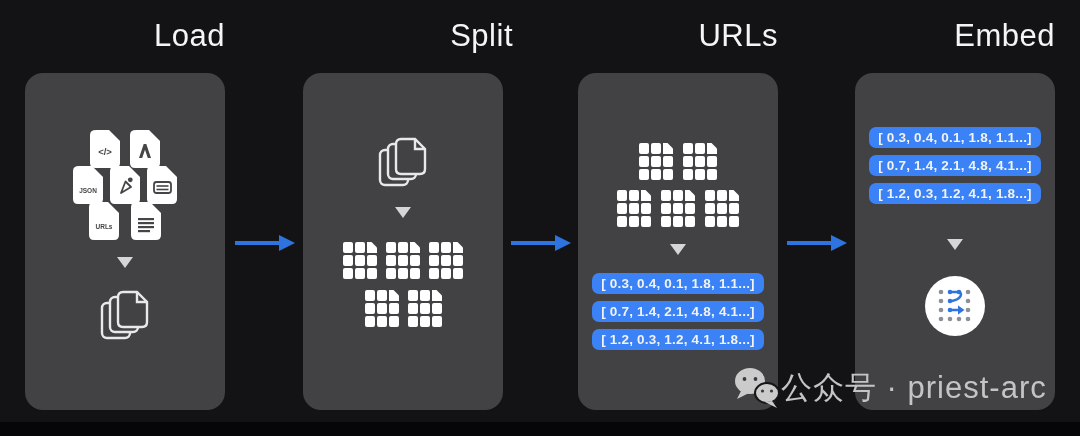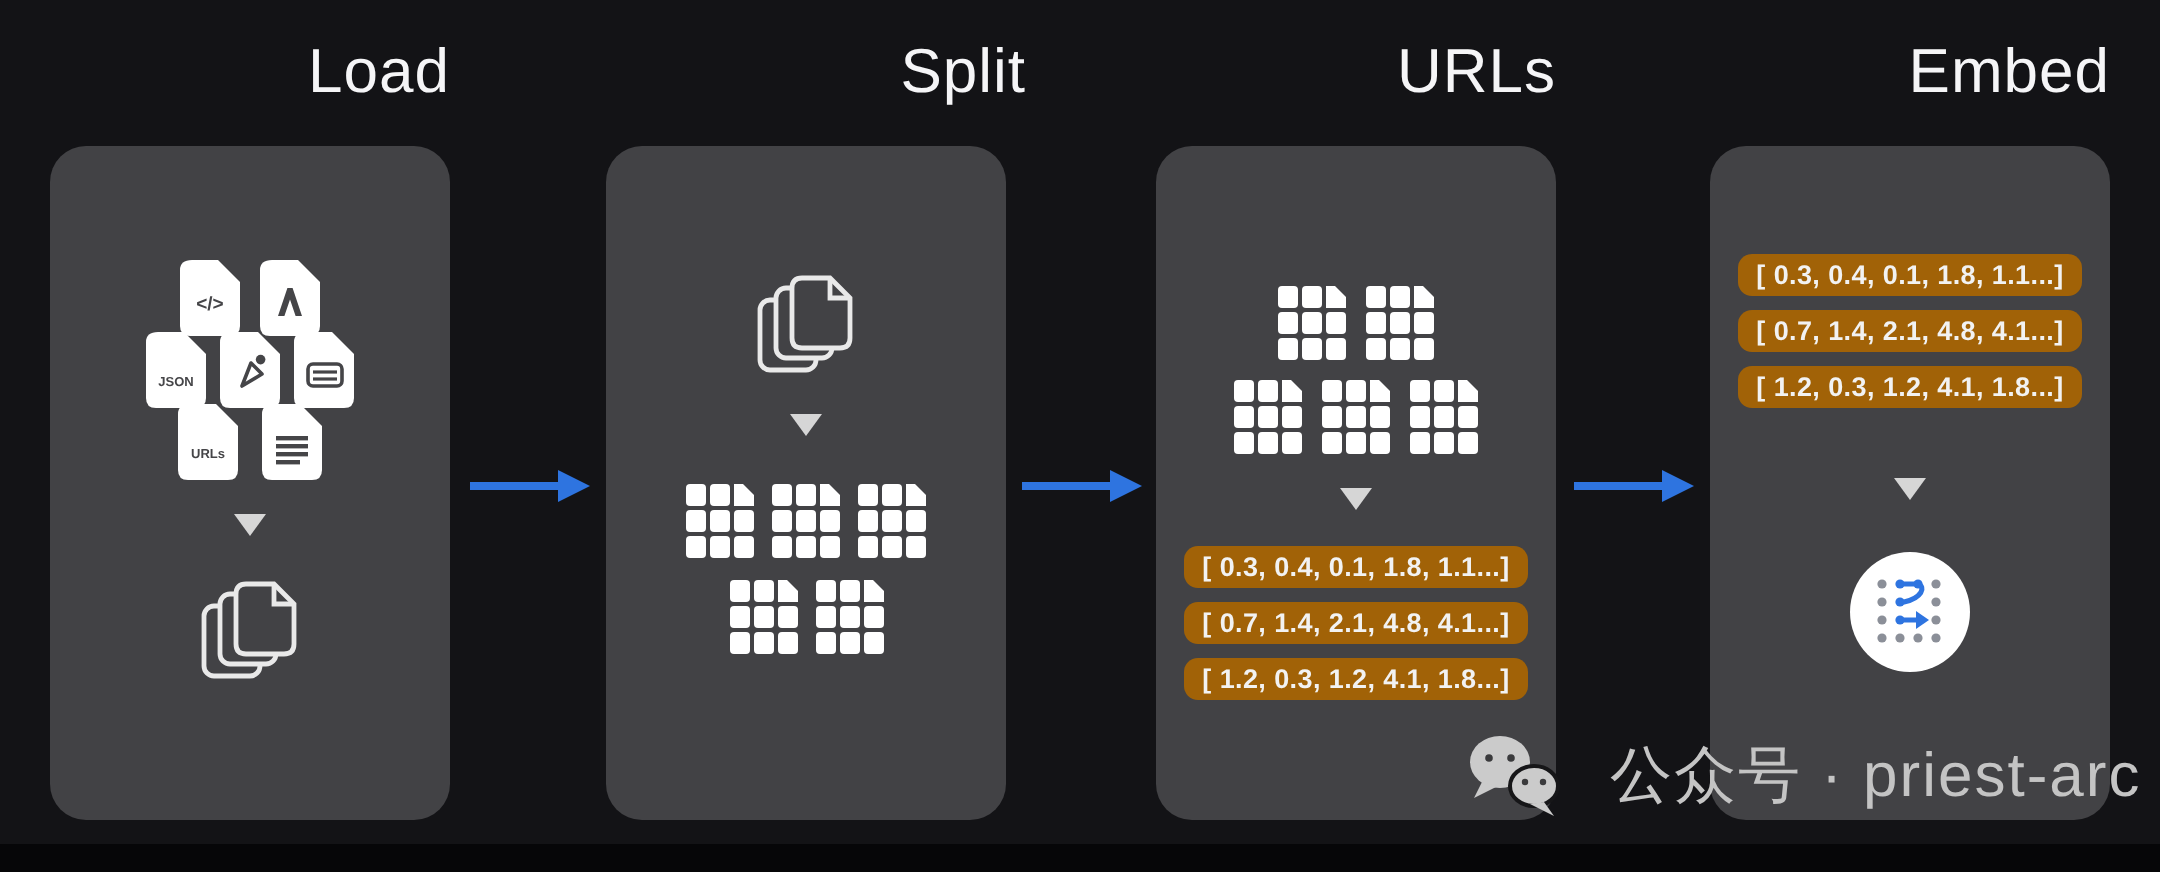--- a/index.html
+++ b/index.html
@@ -9,29 +9,29 @@
 
   .stage-title{position:absolute;top:18px;width:200px;text-align:right;
     font-size:31px;font-weight:500;color:#f5f5f7;letter-spacing:.5px;}
   .panel{position:absolute;top:73px;width:200px;height:337px;background:#424245;
     border-radius:18px;display:flex;flex-direction:column;align-items:center;box-sizing:border-box;}
 
   .icon-row{display:flex;align-items:center;}
   .down-tri{width:0;height:0;border-left:8px solid transparent;border-right:8px solid transparent;
     border-top:11px solid #d6d6d6;}
 
-  .pill{background:#a16207;border-radius:7px;padding:3px 9px;margin:3.5px 0;
+  .pill{background:#3b82f6;border-radius:7px;padding:3px 9px;margin:3.5px 0;
     font-size:13.5px;font-weight:700;color:#f2f2f2;white-space:nowrap;letter-spacing:.2px;}
 
   .flow-arrow{position:absolute;top:235px;}
 
   .store-circle{width:60px;height:60px;border-radius:50%;background:#fff;
     display:flex;align-items:center;justify-content:center;}
 
-  .watermark{position:absolute;left:733px;top:366px;display:flex;align-items:center;gap:24px;text-align:center;}
+  .watermark{position:absolute;left:733px;top:366px;display:flex;align-items:center;gap:0;text-align:center;}
   .watermark-text{font-size:31px;color:#c4c4c4;letter-spacing:1px;}
 </style>
 </head>
 <body>
 
 <svg width="0" height="0" style="position:absolute">
   <defs>
 
     <path id="doc-shape" d="M6 0 H19 L30 11 V33 Q30 38 25 38 H5 Q0 38 0 33 V5 Q0 0 6 0 Z" fill="#ffffff"></path>
 

